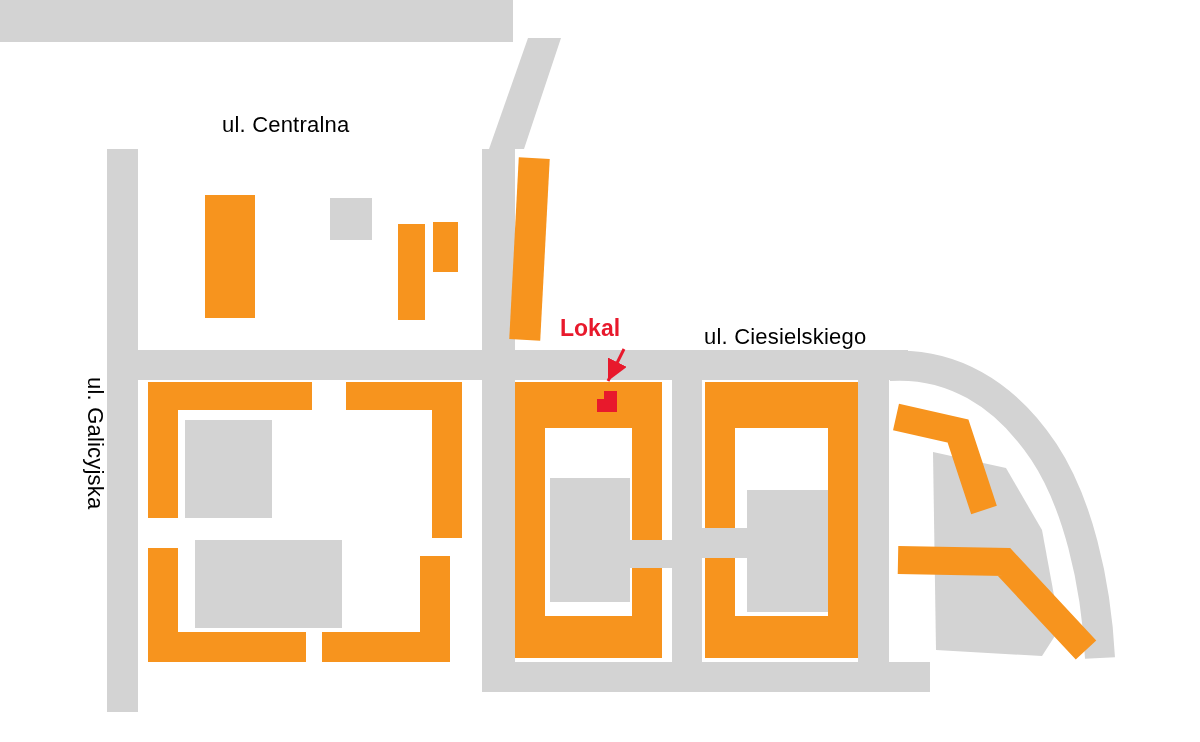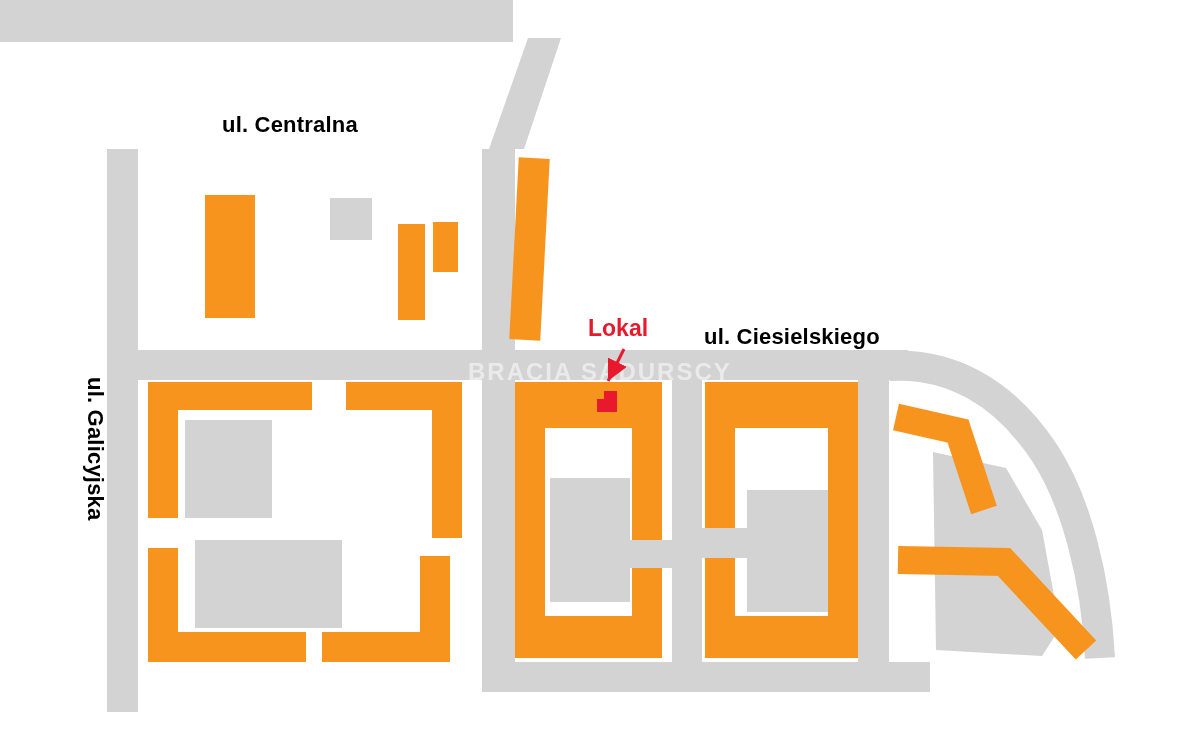--- a/index.html
+++ b/index.html
@@ -19,21 +19,21 @@
   .road{position:absolute;background:var(--c-road);}
   .bld{position:absolute;background:var(--c-building);}
   .court{position:absolute;background:var(--c-road);}
   .layer{position:absolute;left:0;top:0;}
   .fill-road{fill:var(--c-road);}
   .stroke-road{stroke:var(--c-road);fill:none;}
   .stroke-bld{stroke:var(--c-building);fill:none;}
   .fill-red{fill:var(--c-marker);}
   .stroke-red{stroke:var(--c-marker);fill:none;}
   .street{
-    position:absolute;font-weight:bold;font-size:22px;color:var(--c-label);
+    position:absolute;font-weight:normal;font-size:22px;color:var(--c-label);
     white-space:nowrap;letter-spacing:0.2px;
   }
   .street.v{writing-mode:vertical-rl;}
   .lokal-label{
     position:absolute;font-weight:bold;font-size:23px;color:var(--c-marker);
     white-space:nowrap;
   }
   .wm{
     position:absolute;font-weight:bold;font-size:24px;letter-spacing:2px;
     color:var(--c-watermark);white-space:nowrap;opacity:.95;
@@ -88,30 +88,29 @@
   <div class="court" style="left:550px;top:478px;width:80px;height:124px;"></div>
   <div class="court" style="left:747px;top:490px;width:81px;height:122px;"></div>
   <div class="court" style="left:630px;top:540px;width:72px;height:28px;"></div>
   <div class="court" style="left:672px;top:528px;width:75px;height:30px;"></div>
 
   <svg class="layer" width="1200" height="742">
     <path class="stroke-bld" stroke-width="27" stroke-linecap="butt" stroke-linejoin="miter" d="M 896,417 L 958,431 L 984,510"></path>
     <path class="stroke-bld" stroke-width="28" stroke-linecap="butt" stroke-linejoin="miter" d="M 898,560 L 1004,562 L 1086,650"></path>
   </svg>
 
-  <div class="wm" style="left:468px;top:358px;">BRACIA SADURSCY</div>
 
   <svg class="layer" width="1200" height="742">
     <defs>
       <marker id="arrowhead" markerWidth="7" markerHeight="7" refX="7" refY="3.5" orient="auto">
         <path d="M0,0 L7,3.5 L0,7 Z" class="fill-red"></path>
       </marker>
     </defs>
     <line class="stroke-red" x1="624" y1="349" x2="608" y2="381" stroke-width="3" marker-end="url(#arrowhead)"></line>
     <polygon class="fill-red" points="597,399 604,399 604,391 617,391 617,412 597,412"></polygon>
   </svg>
 
   <div class="street" style="left:222px;top:112px;">ul. Centralna</div>
   <div class="street v" style="left:82px;top:377px;">ul. Galicyjska</div>
   <div class="street" style="left:704px;top:324px;">ul. Ciesielskiego</div>
-  <div class="lokal-label" style="left:588px;top:315px;">Lokal</div>
+  <div class="lokal-label" style="left:560px;top:315px;">Lokal</div>
 
 </div>
 
 </body></html>

